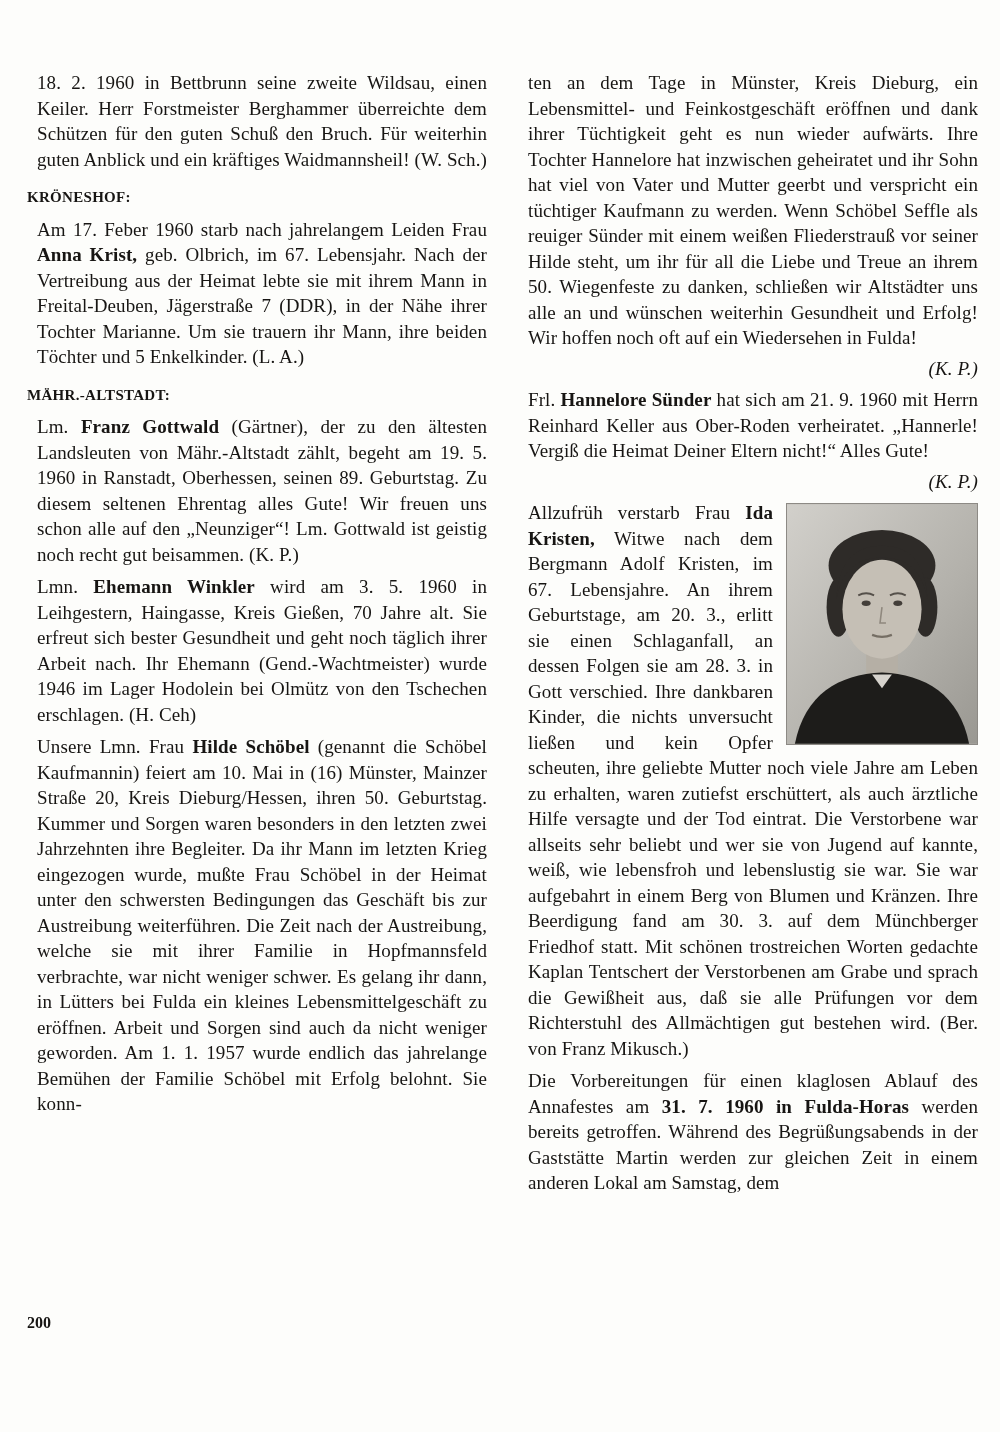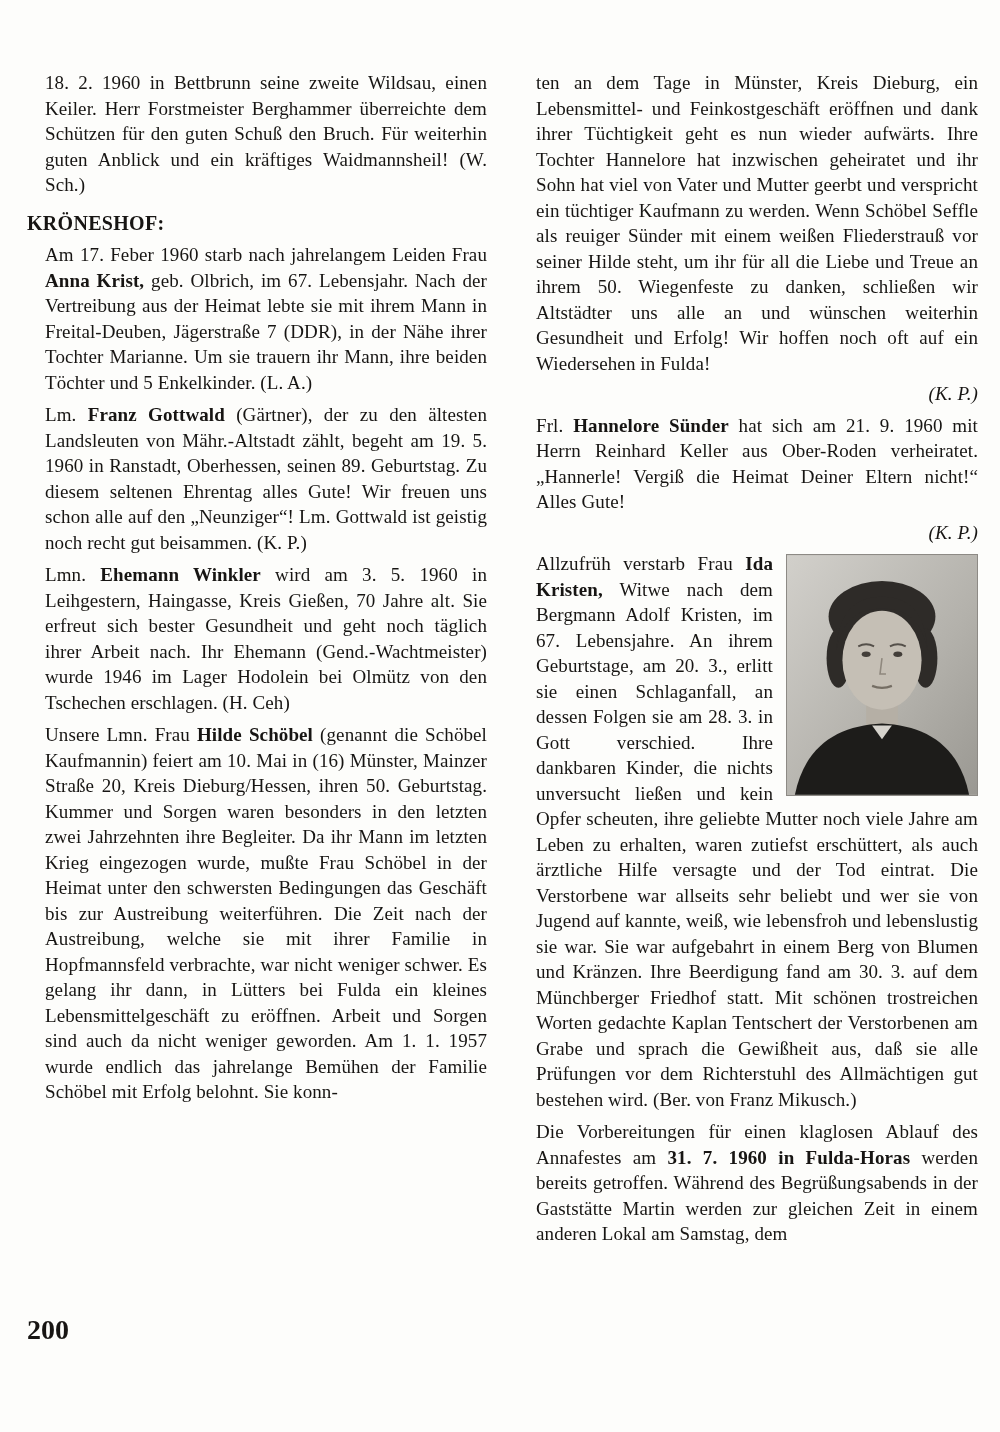--- a/index.html
+++ b/index.html
@@ -25,23 +25,23 @@
     display: flex;
     gap: 31px;
   }
   .col {
     width: 460px;
     font-size: 19px;
     line-height: 25.5px;
     text-align: justify;
     letter-spacing: 0.1px;
   }
-  .para { margin: 0 0 7px 18px; }
+  .para { margin: 0 0 7px 10px; }
   .heading {
-    font-size: 20px;
+    font-size: 15px;
     font-weight: bold;
     margin: 13px 0 6px 0;
     letter-spacing: 0.3px;
     text-align: left;
   }
   .sig { margin: -2px 0 6px 0; text-align: right; font-style: italic; }
   .b { font-weight: bold; }
   .photo-float {
     float: right;
     width: 192px;
@@ -49,33 +49,34 @@
     margin: 3px 0 5px 13px;
     border: 1px solid #8d8a85;
     background: #b9b6b0;
     display: block;
   }
   .photo-float svg { display: block; width: 100%; height: 100%; }
   .page-number {
     position: absolute;
     left: 27px;
     top: 1314px;
-    font-size: 28px;
+    font-size: 16px;
     font-weight: bold;
   }
 </style>
 </head>
 <body>
 
 <div class="page">
   <div class="columns">
     <div class="col">
         <p class="para"><span class="r">18. 2. 1960 in Bettbrunn seine zweite Wildsau, einen Keiler. Herr Forstmeister Berghammer überreichte dem Schützen für den guten Schuß den Bruch. Für weiterhin guten Anblick und ein kräftiges Waidmannsheil! (W. Sch.)</span></p>
         <h3 class="heading">KRÖNESHOF:</h3>
         <p class="para"><span class="r">Am 17. Feber 1960 starb nach jahrelangem Leiden Frau </span><span class="b">Anna Krist,</span><span class="r"> geb. Olbrich, im 67. Lebensjahr. Nach der Vertreibung aus der Heimat lebte sie mit ihrem Mann in Freital-Deuben, Jägerstraße 7 (DDR), in der Nähe ihrer Tochter Marianne. Um sie trauern ihr Mann, ihre beiden Töchter und 5 Enkelkinder. (L. A.)</span></p>
+        <h3 class="heading">MÄHR.-ALTSTADT:</h3>
         <p class="para"><span class="r">Lm. </span><span class="b">Franz Gottwald</span><span class="r"> (Gärtner), der zu den ältesten Landsleuten von Mähr.-Altstadt zählt, begeht am 19. 5. 1960 in Ranstadt, Oberhessen, seinen 89. Geburtstag. Zu diesem seltenen Ehrentag alles Gute! Wir freuen uns schon alle auf den „Neunziger“! Lm. Gottwald ist geistig noch recht gut beisammen. (K. P.)</span></p>
         <p class="para"><span class="r">Lmn. </span><span class="b">Ehemann Winkler</span><span class="r"> wird am 3. 5. 1960 in Leihgestern, Haingasse, Kreis Gießen, 70 Jahre alt. Sie erfreut sich bester Gesundheit und geht noch täglich ihrer Arbeit nach. Ihr Ehemann (Gend.-Wachtmeister) wurde 1946 im Lager Hodolein bei Olmütz von den Tschechen erschlagen. (H. Ceh)</span></p>
         <p class="para"><span class="r">Unsere Lmn. Frau </span><span class="b">Hilde Schöbel</span><span class="r"> (genannt die Schöbel Kaufmannin) feiert am 10. Mai in (16) Münster, Mainzer Straße 20, Kreis Dieburg/Hessen, ihren 50. Geburtstag. Kummer und Sorgen waren besonders in den letzten zwei Jahrzehnten ihre Begleiter. Da ihr Mann im letzten Krieg eingezogen wurde, mußte Frau Schöbel in der Heimat unter den schwersten Bedingungen das Geschäft bis zur Austreibung weiterführen. Die Zeit nach der Austreibung, welche sie mit ihrer Familie in Hopfmannsfeld verbrachte, war nicht weniger schwer. Es gelang ihr dann, in Lütters bei Fulda ein kleines Lebensmittelgeschäft zu eröffnen. Arbeit und Sorgen sind auch da nicht weniger geworden. Am 1. 1. 1957 wurde endlich das jahrelange Bemühen der Familie Schöbel mit Erfolg belohnt. Sie konn-</span></p>
       </div>
     <div class="col">
         <p class="para"><span class="r">ten an dem Tage in Münster, Kreis Dieburg, ein Lebensmittel- und Feinkostgeschäft eröffnen und dank ihrer Tüchtigkeit geht es nun wieder aufwärts. Ihre Tochter Hannelore hat inzwischen geheiratet und ihr Sohn hat viel von Vater und Mutter geerbt und verspricht ein tüchtiger Kaufmann zu werden. Wenn Schöbel Seffle als reuiger Sünder mit einem weißen Fliederstrauß vor seiner Hilde steht, um ihr für all die Liebe und Treue an ihrem 50. Wiegenfeste zu danken, schließen wir Altstädter uns alle an und wünschen weiterhin Gesundheit und Erfolg! Wir hoffen noch oft auf ein Wiedersehen in Fulda!</span></p>
         <p class="sig">(K. P.)</p>
         <p class="para"><span class="r">Frl. </span><span class="b">Hannelore Sünder</span><span class="r"> hat sich am 21. 9. 1960 mit Herrn Reinhard Keller aus Ober-Roden verheiratet. „Hannerle! Vergiß die Heimat Deiner Eltern nicht!“ Alles Gute!</span></p>
         <p class="sig">(K. P.)</p>
         <p class="para">

